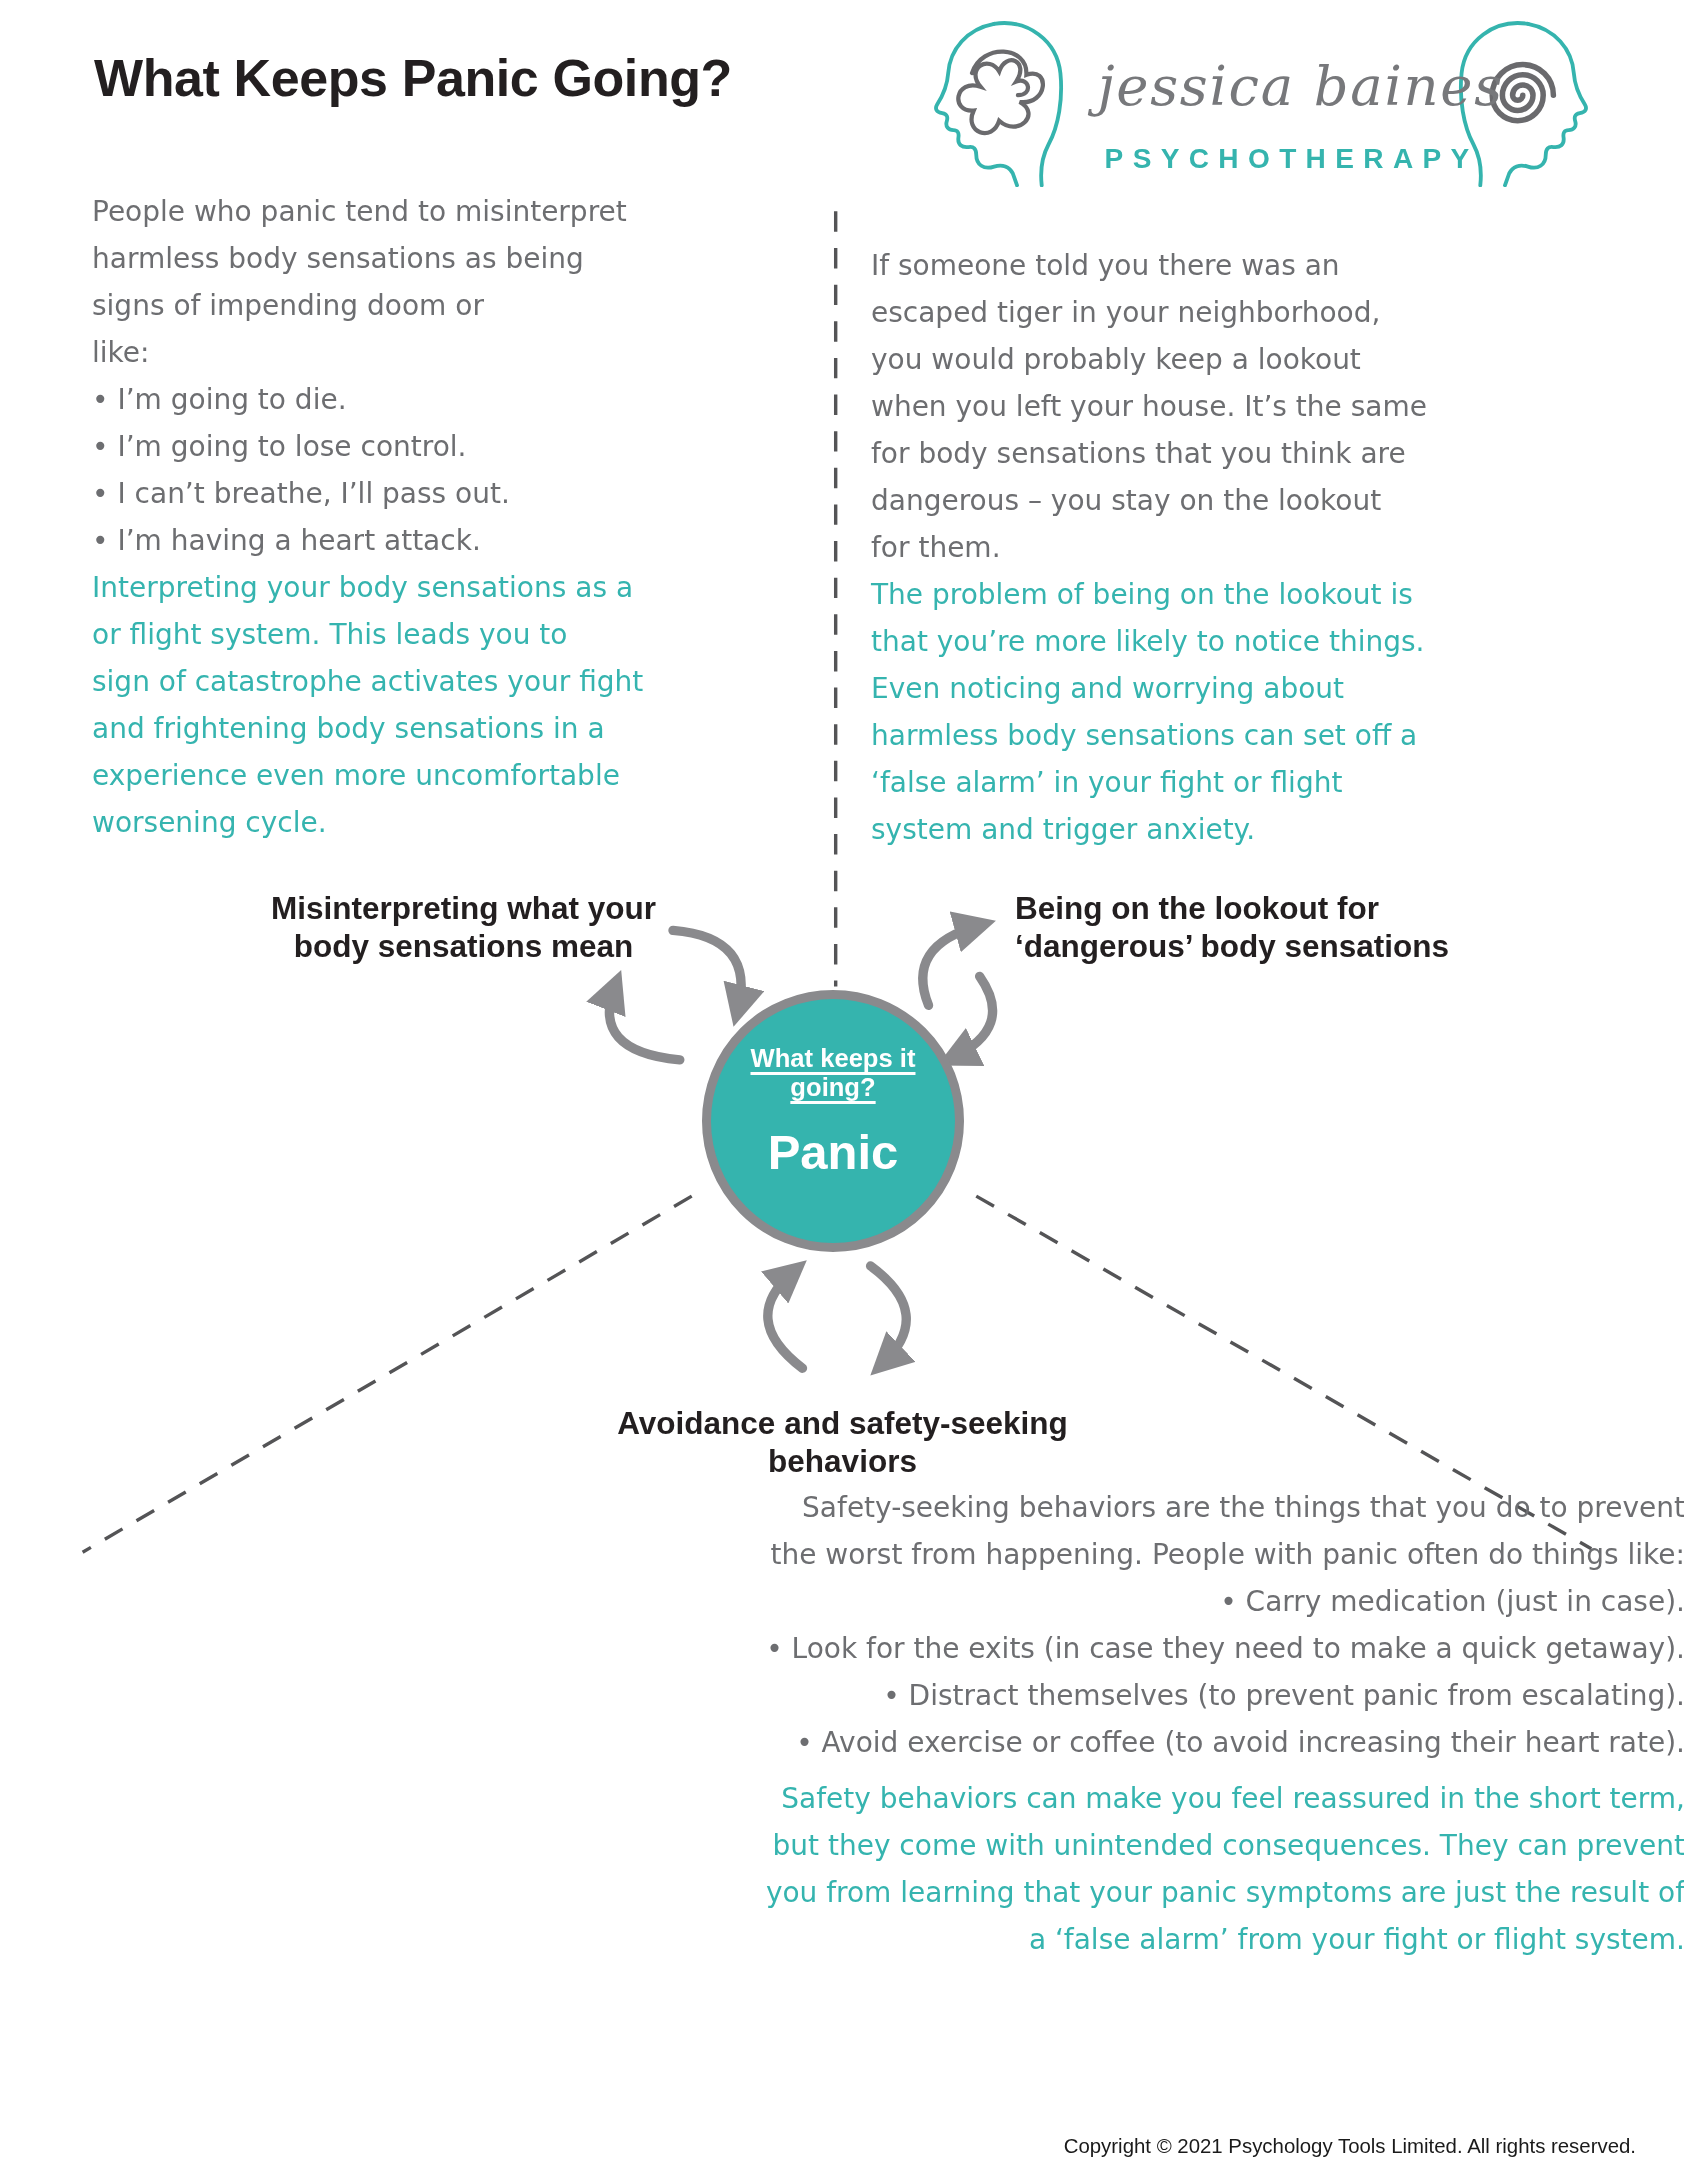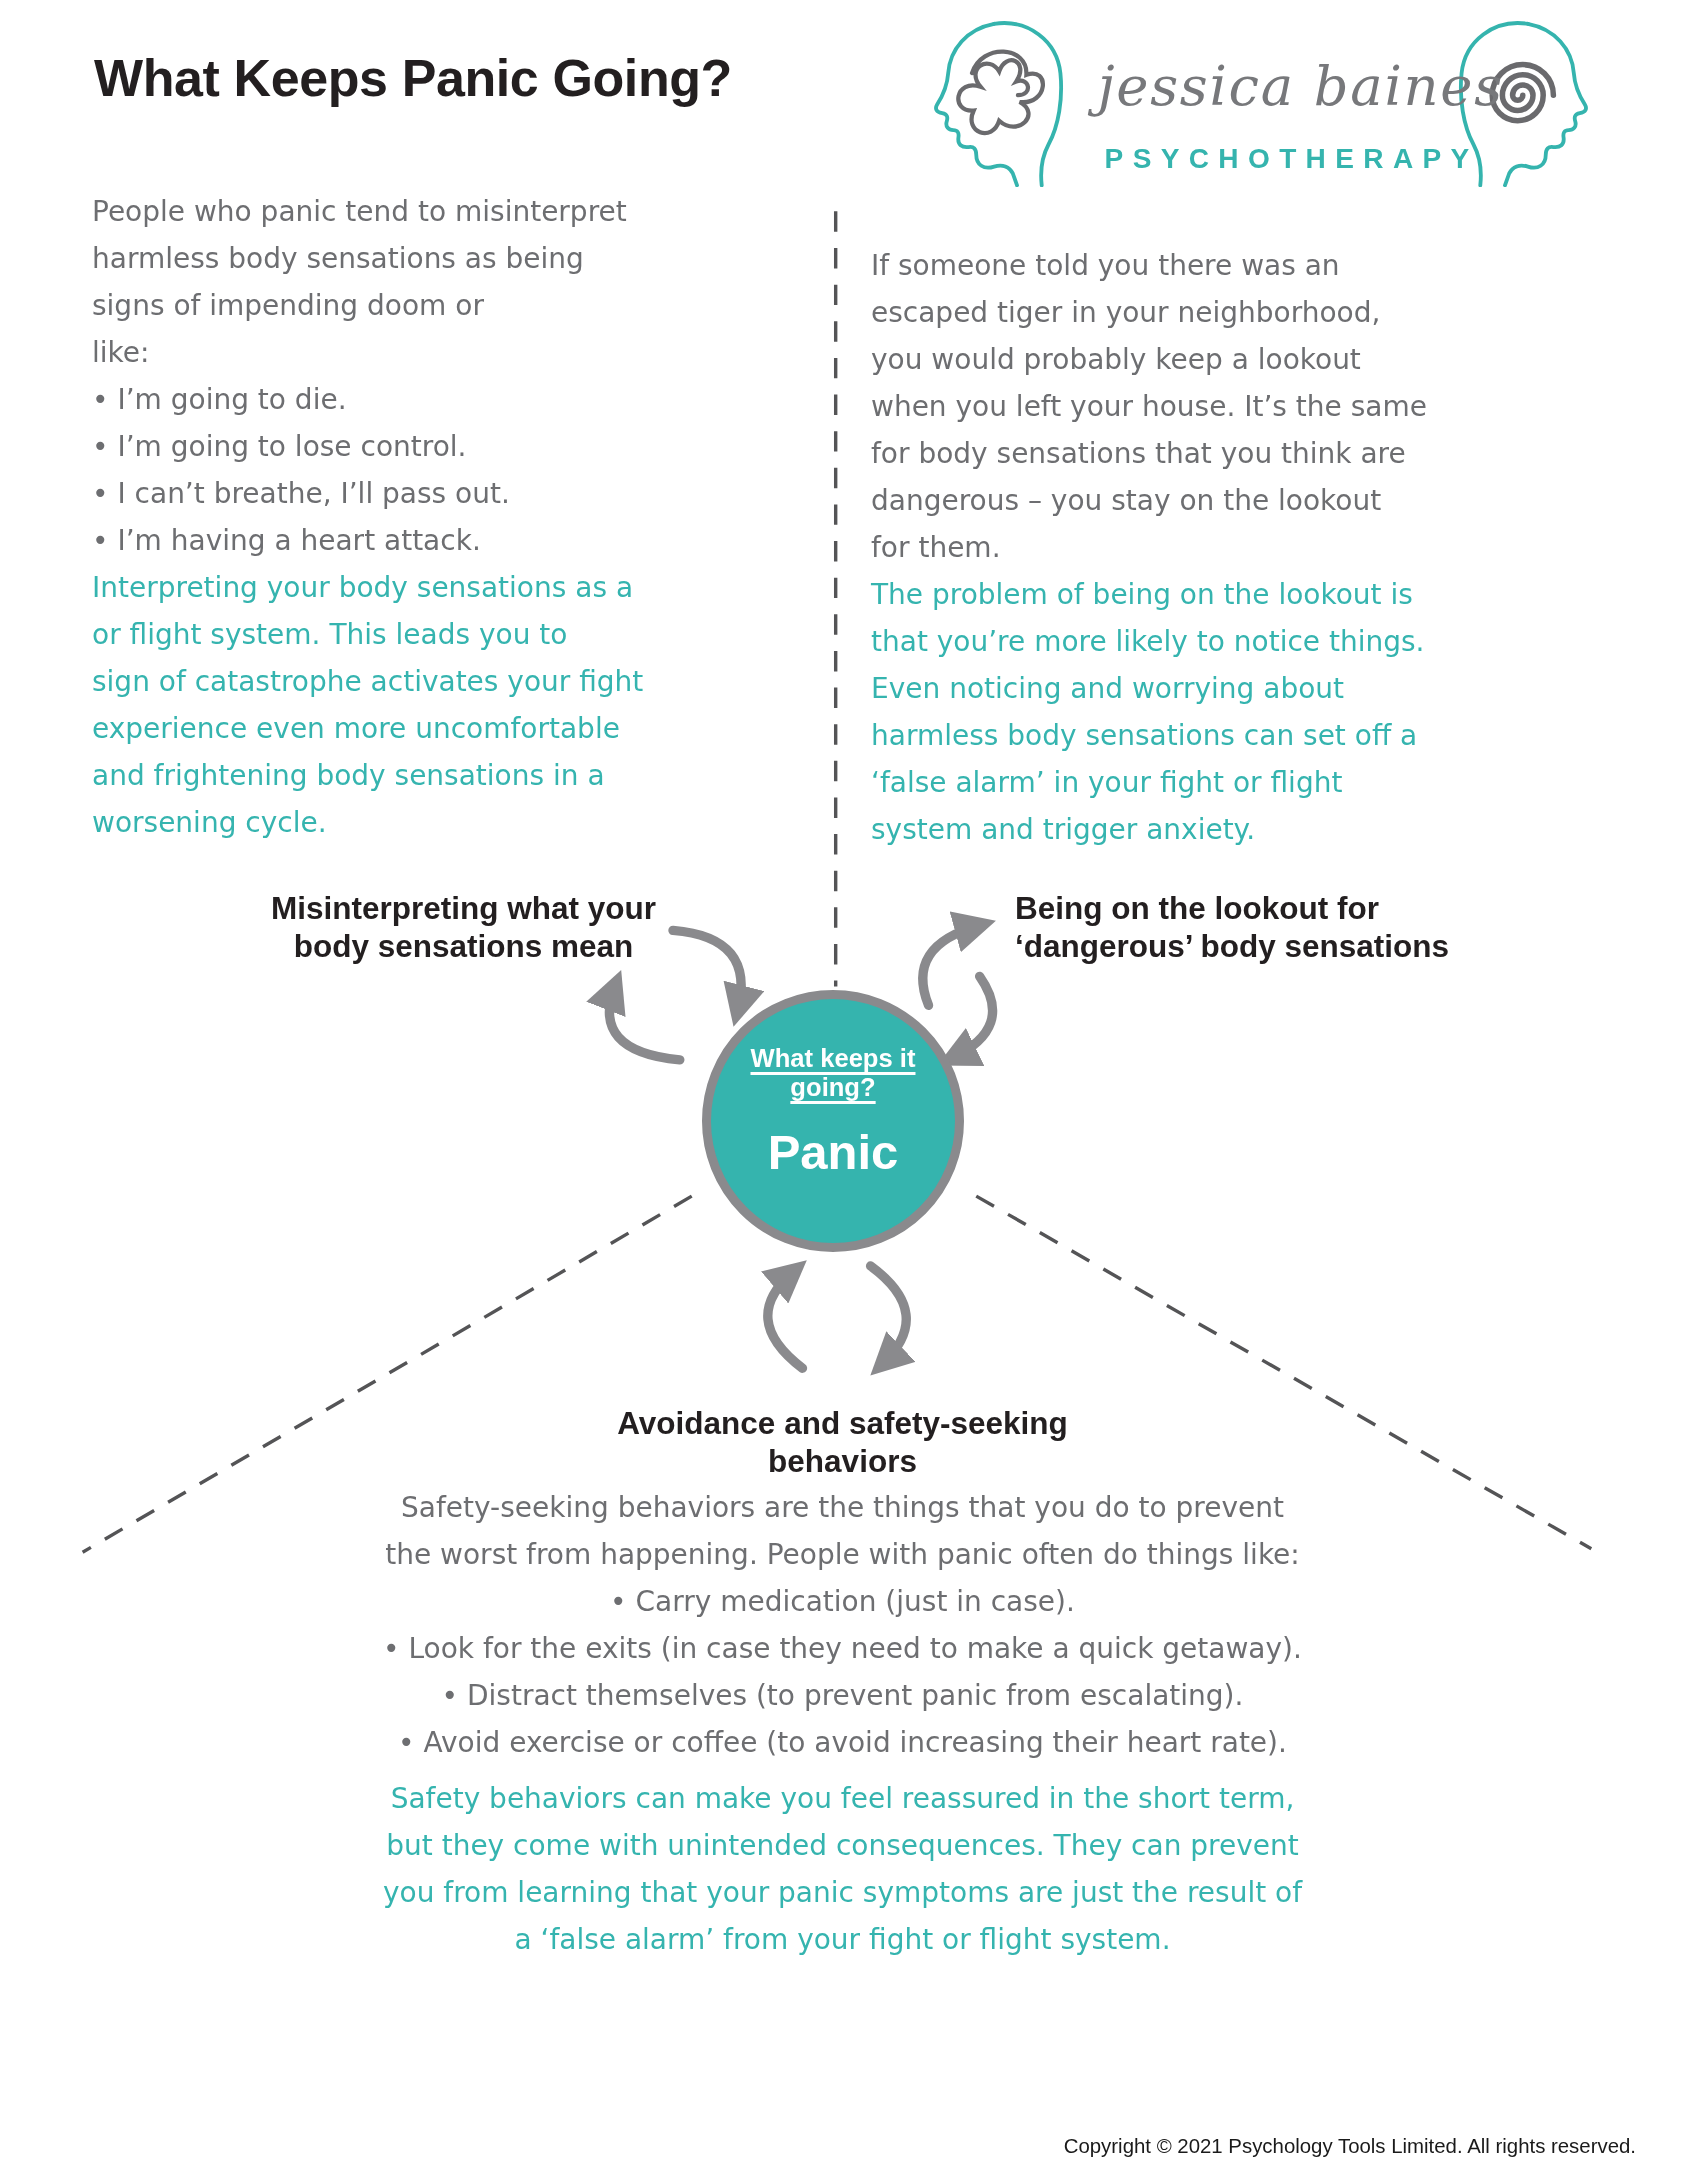--- a/index.html
+++ b/index.html
@@ -20,21 +20,21 @@
         background:#35B4AE;border:9.4px solid #8A8A8D;text-align:center;color:#ffffff;
         font-family:"Liberation Sans",sans-serif;box-sizing:content-box;}
   .node-heading{margin-top:45px;font-size:25.6px;font-weight:700;text-decoration:underline;
                 text-underline-offset:5.1px;text-decoration-thickness:2.6px;}
   .node-label{margin-top:22px;font-size:49px;font-weight:700;}
   .label{position:absolute;font-family:"Liberation Sans",sans-serif;font-weight:700;font-size:31.5px;
          line-height:38px;color:#231F20;white-space:nowrap;}
   .label-left{top:889px;right:1029px;text-align:center;}
   .label-right{top:889px;left:1015px;text-align:left;}
   .label-bottom{top:1404px;left:0;right:0;text-align:center;}
-  .bottom{position:absolute;left:0;right:0;top:1484px;text-align:center;}
+  .bottom{position:absolute;left:0;right:0;top:1484px;text-align:right;}
   .bottom-teal{margin-top:8.5px;}
   .copyright{position:absolute;right:49px;top:2135px;font-family:"Liberation Sans",sans-serif;
              font-size:20.4px;color:#1A1A1A;}
   .logo-script{font-family:"DejaVu Serif",serif;font-style:italic;}
   .logo-caps{font-family:"Liberation Sans",sans-serif;font-weight:700;}
 </style>
 </head>
 <body>
 
 <div class="page">
@@ -57,22 +57,22 @@
     <div class="hand gray">harmless body sensations as being</div>
     <div class="hand gray">signs of impending doom or</div>
     <div class="hand gray">like:</div>
     <div class="hand gray">• I’m going to die.</div>
     <div class="hand gray">• I’m going to lose control.</div>
     <div class="hand gray">• I can’t breathe, I’ll pass out.</div>
     <div class="hand gray">• I’m having a heart attack.</div>
     <div class="hand teal">Interpreting your body sensations as a</div>
     <div class="hand teal">or flight system. This leads you to</div>
     <div class="hand teal">sign of catastrophe activates your fight</div>
+    <div class="hand teal">and frightening body sensations in a</div>
     <div class="hand teal">experience even more uncomfortable</div>
-    <div class="hand teal">and frightening body sensations in a</div>
     <div class="hand teal">worsening cycle.</div>
   </div>
 
   <div class="col col-right">
     <div class="hand gray">If someone told you there was an</div>
     <div class="hand gray">escaped tiger in your neighborhood,</div>
     <div class="hand gray">you would probably keep a lookout</div>
     <div class="hand gray">when you left your house. It’s the same</div>
     <div class="hand gray">for body sensations that you think are</div>
     <div class="hand gray">dangerous – you stay on the lookout</div>

